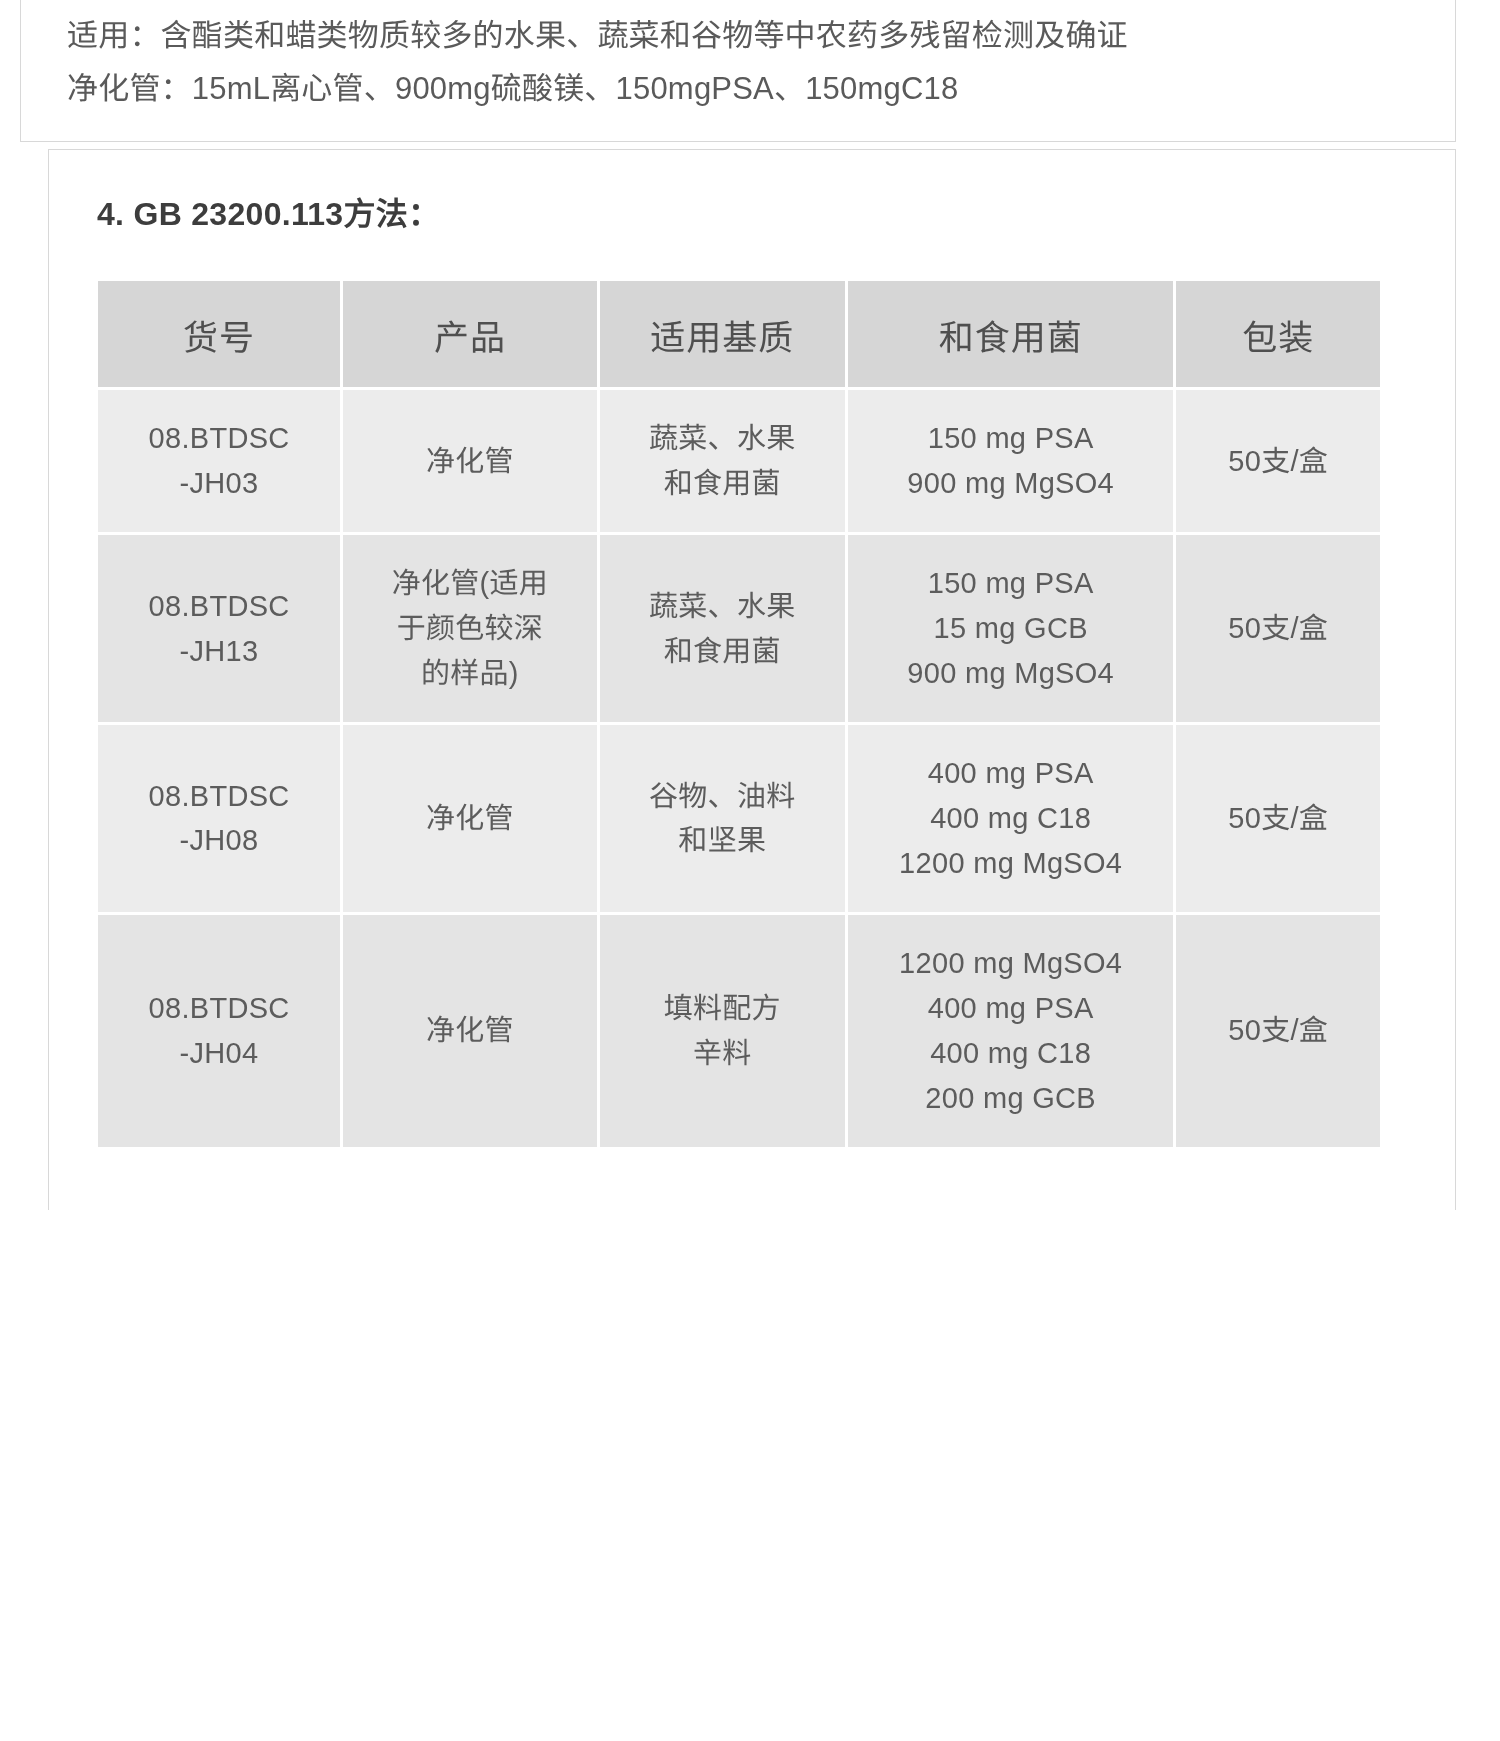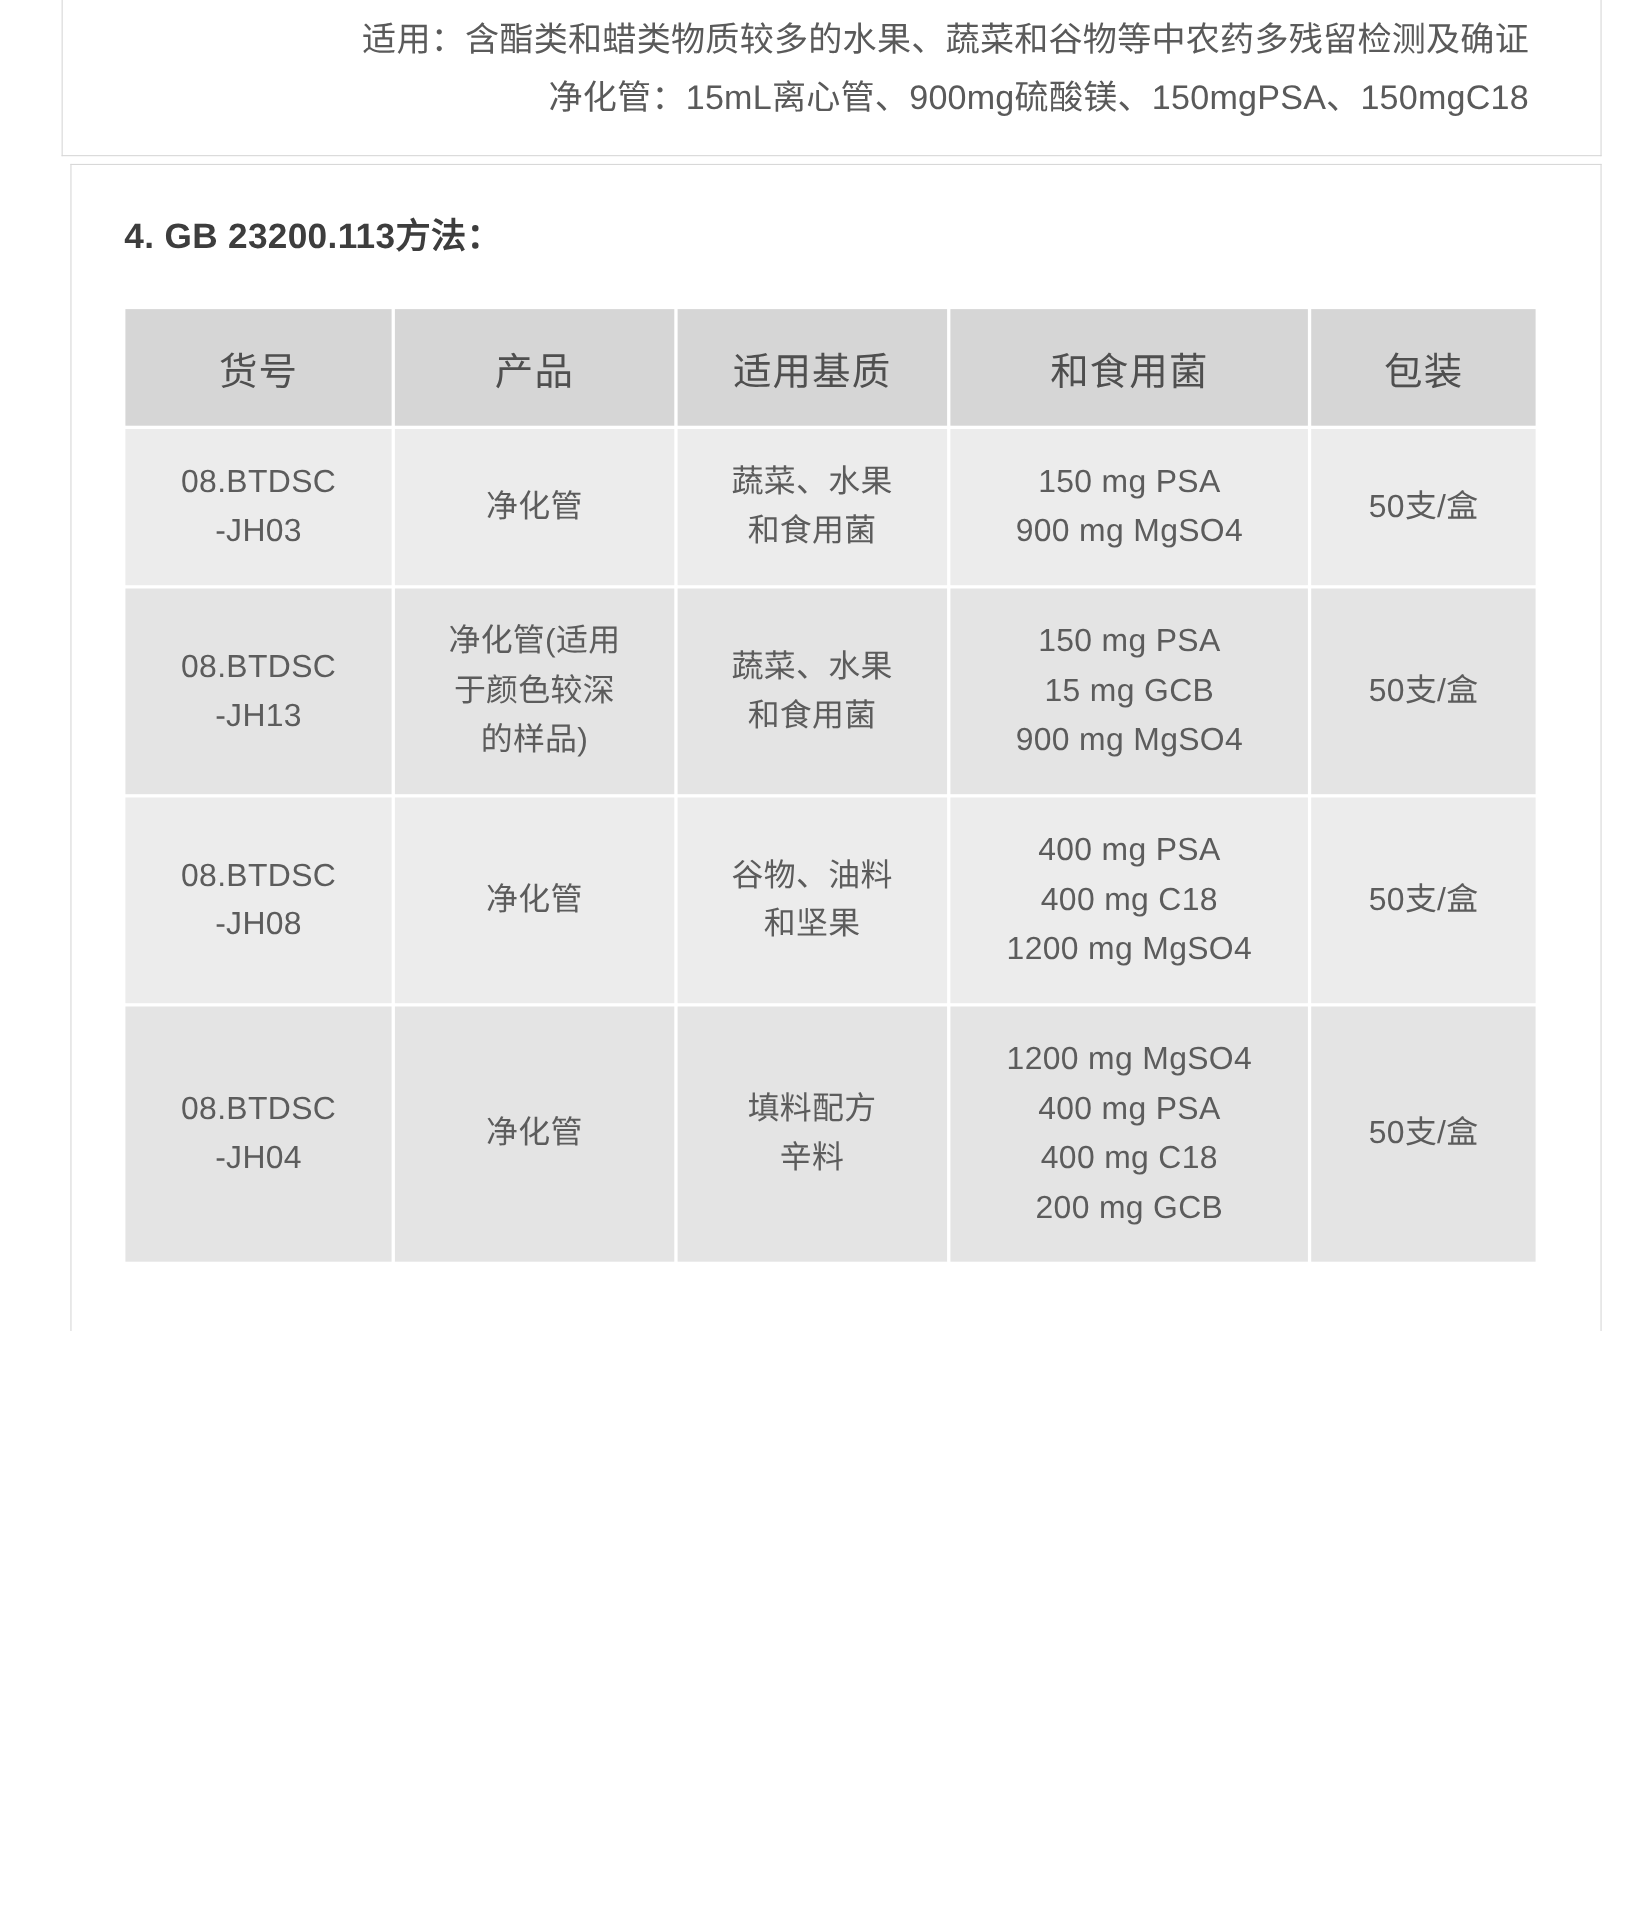--- a/index.html
+++ b/index.html
@@ -17,38 +17,37 @@
   .page {
     width: 1500px;
     min-height: 1741px;
     box-sizing: border-box;
     background: #ffffff;
     position: relative;
   }
 
   
   .intro-panel {
-    margin: 0 44px 0 56px;
+    margin: 0 44px 0 20px;
     border: 1px solid #d8d8d8;
     border-top: none;
     box-sizing: border-box;
     padding: 10px 65px 26px 46px;
-    text-align: right;
   }
   .intro-line {
     font-size: 31px;
     line-height: 1.70;
     color: #5a5a5a;
     letter-spacing: 0.2px;
     font-weight: 400;
   }
 
   
   .section-panel {
-    margin: 7px 44px 0 64px;
+    margin: 7px 44px 0 48px;
     border: 1px solid #d8d8d8;
     border-bottom: none;
     box-sizing: border-box;
     padding: 38px 60px 60px 46px;
   }
   .section-title {
     font-size: 32px;
     font-weight: 700;
     color: #3d3d3d;
     letter-spacing: 0.3px;

